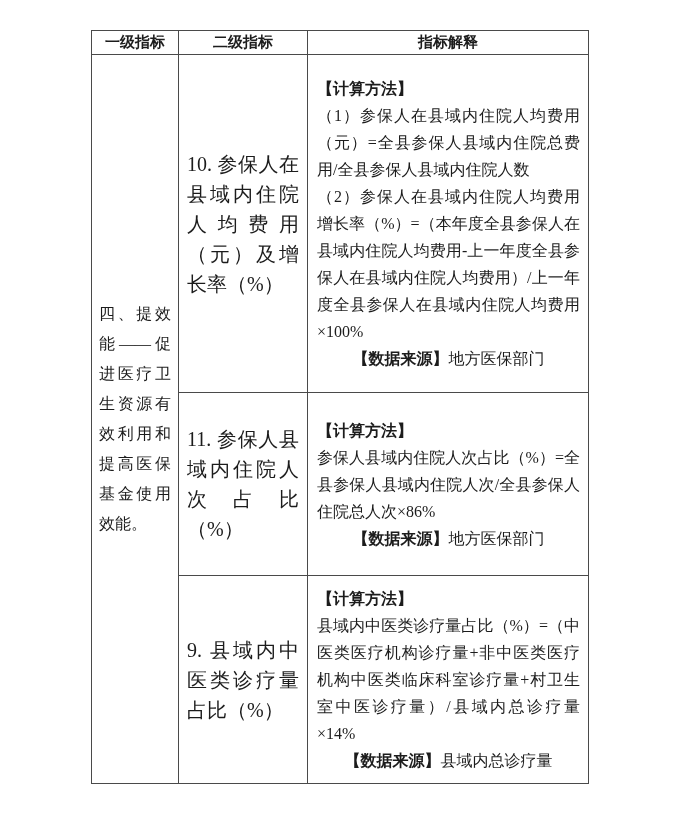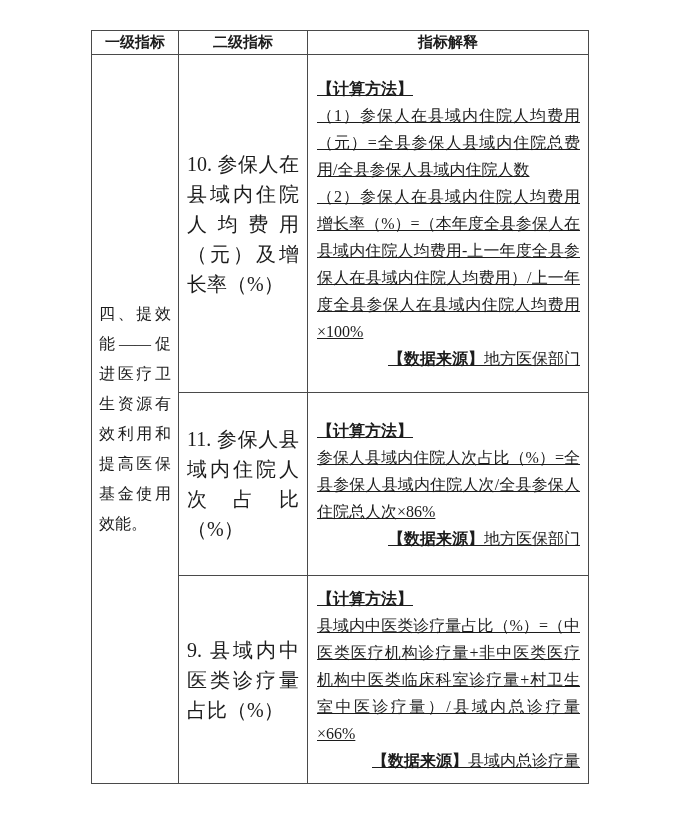--- a/index.html
+++ b/index.html
@@ -54,32 +54,31 @@
     line-height: 30px;
     text-align: justify;
     text-justify: inter-character;
   }
   td.cell-expl {
     padding: 8px 8px 8px 9px;
   }
   .expl {
     font-size: 16px;
     line-height: 27px;
-    text-decoration: underline;
   }
   .lbl {
     font-weight: bold;
   }
   .mtext {
     text-align: justify;
     text-justify: inter-character;
     white-space: pre-line;
   }
   .srcline {
-    text-align: right;
+    text-align: center;
   }
   tr.r1 .cell-l2, tr.r1 .cell-expl { height: 338px; }
   tr.r2 .cell-l2, tr.r2 .cell-expl { height: 183px; }
   tr.r3 .cell-l2, tr.r3 .cell-expl { height: 208px; }
 </style>
 </head>
 <body>
 
 <table class="ind-table">
   <colgroup>
@@ -123,19 +122,19 @@
         </div>
       </td>
     </tr>
     <tr class="r3">
       <td class="cell-l2">
         <div class="l2text">9. 县域内中医类诊疗量占比（%）</div>
       </td>
       <td class="cell-expl">
         <div class="expl">
           <div class="lbl">【计算方法】</div>
-          <div class="mtext">县域内中医类诊疗量占比（%）=（中医类医疗机构诊疗量+非中医类医疗机构中医类临床科室诊疗量+村卫生室中医诊疗量）/县域内总诊疗量×66%</div>
+          <div class="mtext">县域内中医类诊疗量占比（%）=（中医类医疗机构诊疗量+非中医类医疗机构中医类临床科室诊疗量+村卫生室中医诊疗量）/县域内总诊疗量×14%</div>
           <div class="srcline"><span class="lbl">【数据来源】</span><span>县域内总诊疗量</span></div>
         </div>
       </td>
     </tr>
   </tbody>
 </table>
 
 </body></html>

